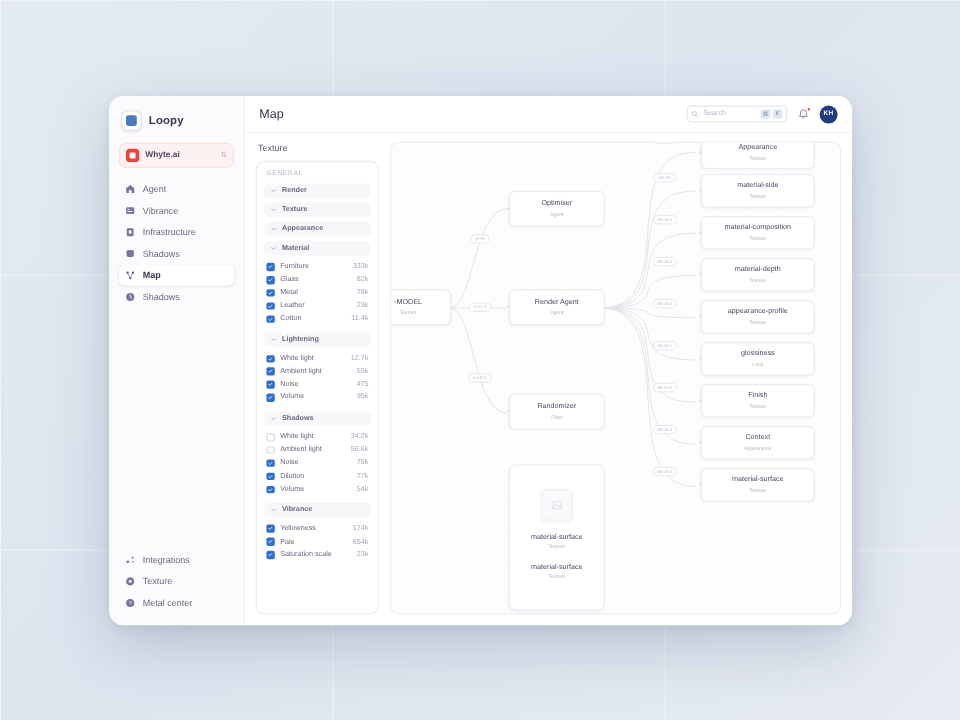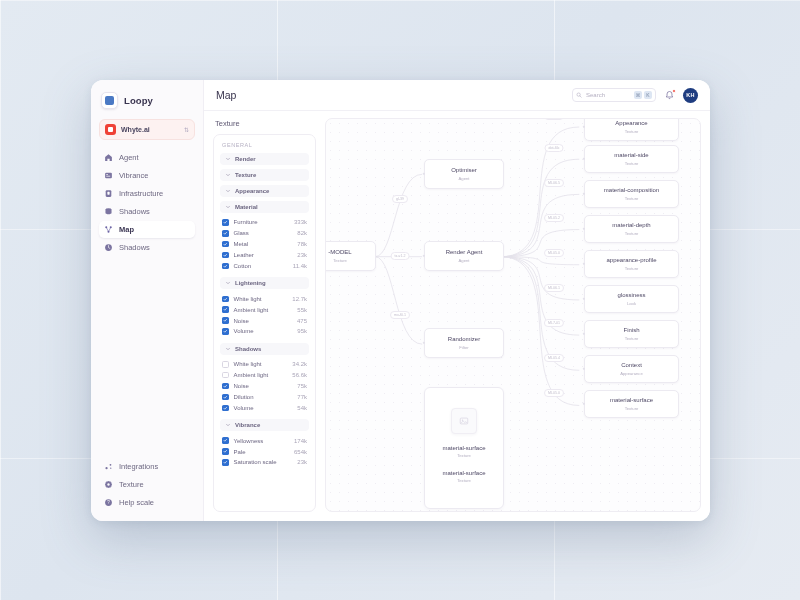--- a/index.html
+++ b/index.html
@@ -310,21 +310,21 @@
           </span>
         <span>Texture</span>
       </div>
       <div class="nav-item">
         <span class="nav-ico">
             <svg viewBox="0 0 16 16">
               <circle cx="8" cy="8" r="6" fill="#7b74a0"></circle>
               <text x="8" y="11" font-size="8" fill="#fff" text-anchor="middle" font-family="sans-serif">?</text>
             </svg>
           </span>
-        <span>Help scale</span>
+        <span>Metal center</span>
       </div>
     </div>
   </aside>
 
   <section id="main">
 
     <header id="topbar">
       <div id="page-title">Map</div>
       <div class="topbar-right">
         <div class="search-box">

